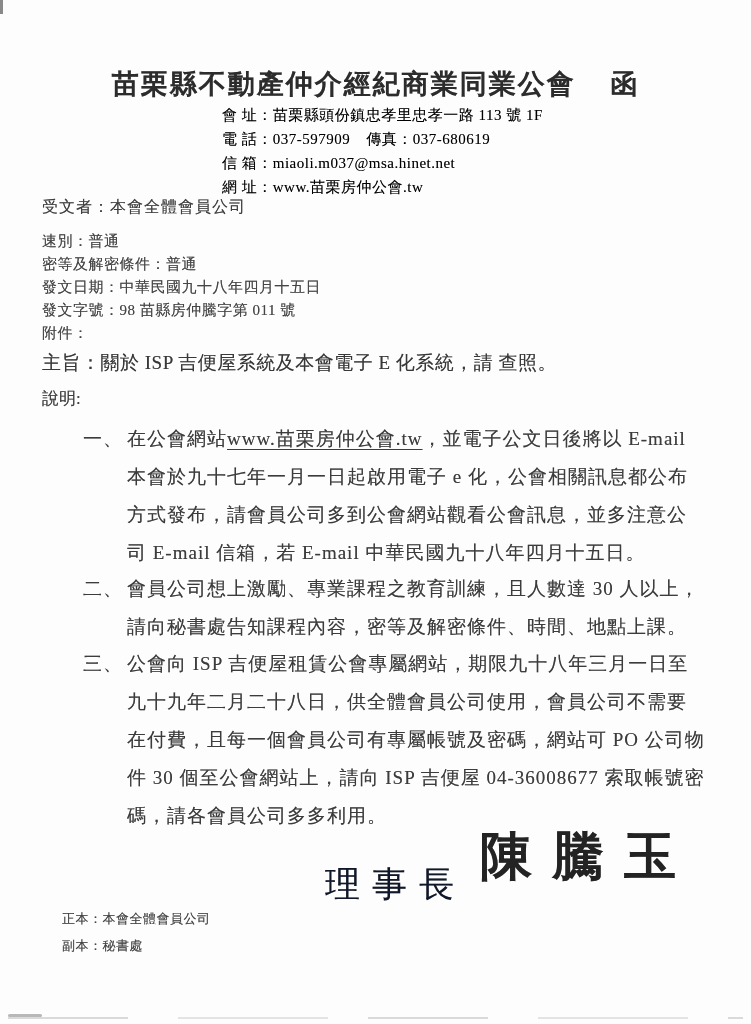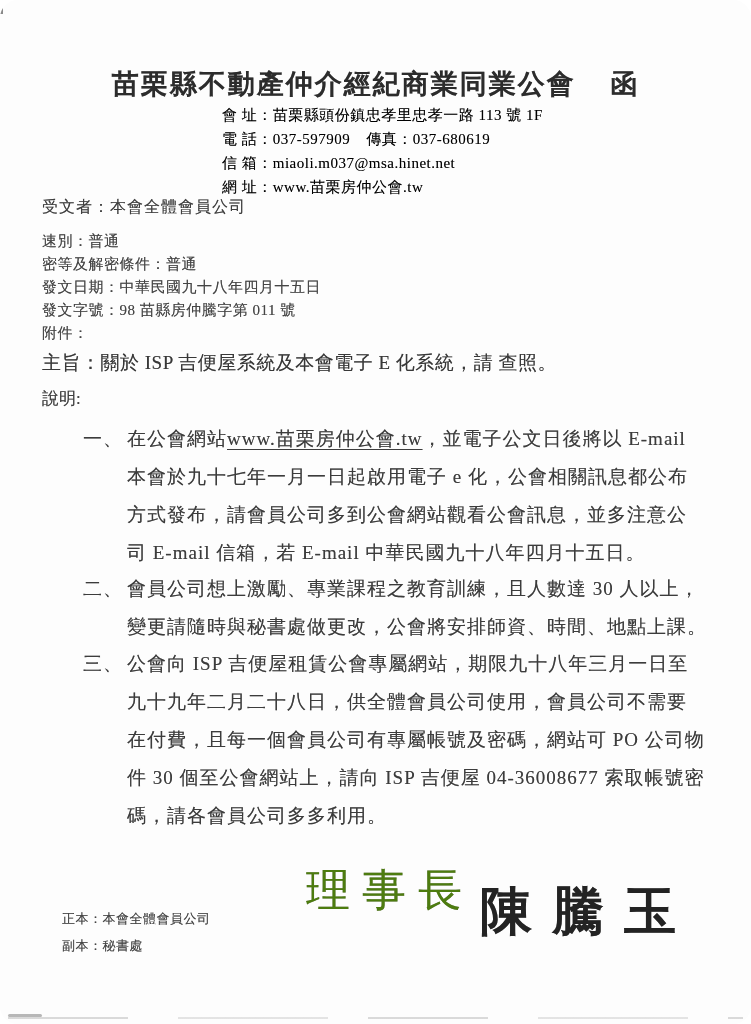--- a/index.html
+++ b/index.html
@@ -4,21 +4,20 @@
 <style>
   * { margin:0; padding:0; box-sizing:border-box; }
   html,body { background:#ffffff; }
   .page {
     position:relative;
     width:751px; height:1024px;
     background:#fdfdfd;
     font-family:"Liberation Serif","DejaVu Serif",serif;
     color:#3d3d3d;
     overflow:hidden;
-    border-radius:18px;
   }
   .t { text-shadow:0 0 .4px rgba(70,70,70,.55); }
 
   .title {
     position:absolute; top:66px; left:0; width:100%;
     text-align:center; font-size:27px; font-weight:bold;
     letter-spacing:2px; color:#2c2c2c; white-space:nowrap;
   }
   .doc-type { margin-left:26px; }
 
@@ -57,26 +56,26 @@
     color:#3c3c3c;
   }
   .item .num { position:absolute; left:0; top:0; }
   .item .line { margin-left:44px; white-space:nowrap; }
   .item1 { top:420px; }
   .item2 { top:570px; }
   .item3 { top:645px; }
   .link { text-decoration:underline; text-underline-offset:4px; }
 
   .sig-title {
-    position:absolute; left:306px; top:861px;
-    font-size:44px; letter-spacing:12px; color:#4d7c0f;
+    position:absolute; left:325px; top:861px;
+    font-size:35px; letter-spacing:12px; color:#0f172a;
     white-space:nowrap;
   }
   .sig-name {
-    position:absolute; left:480px; top:877px;
+    position:absolute; left:480px; top:822px;
     font-size:52px; font-weight:bold; letter-spacing:20px;
     color:#232323; white-space:nowrap;
   }
 
   .footer {
     position:absolute; left:62px; top:905px;
     font-size:13px; line-height:27px; color:#454545;
     letter-spacing:.5px;
   }
 
@@ -158,21 +157,21 @@
       <span>在公會網站</span><span class="link">www.苗栗房仲公會.tw</span><span>，並電子公文日後將以 E-mail</span>
     </div>
     <div class="line">本會於九十七年一月一日起啟用電子 e 化，公會相關訊息都公布</div>
     <div class="line">方式發布，請會員公司多到公會網站觀看公會訊息，並多注意公</div>
     <div class="line">司 E-mail 信箱，若 E-mail 中華民國九十八年四月十五日。</div>
   </div>
 
   <div class="item item2 t">
     <span class="num">二、</span>
     <div class="line">會員公司想上激勵、專業課程之教育訓練，且人數達 30 人以上，</div>
-    <div class="line">變更請隨時與秘書處做更改，公會將安排師資、時間、地點上課。</div>
+    <div class="line">請向秘書處告知課程內容，密等及解密條件、時間、地點上課。</div>
   </div>
 
   <div class="item item3 t">
     <span class="num">三、</span>
     <div class="line">公會向 ISP 吉便屋租賃公會專屬網站，期限九十八年三月一日至</div>
     <div class="line">九十九年二月二十八日，供全體會員公司使用，會員公司不需要</div>
     <div class="line">在付費，且每一個會員公司有專屬帳號及密碼，網站可 PO 公司物</div>
     <div class="line">件 30 個至公會網站上，請向 ISP 吉便屋 04-36008677 索取帳號密</div>
     <div class="line">碼，請各會員公司多多利用。</div>
   </div>

